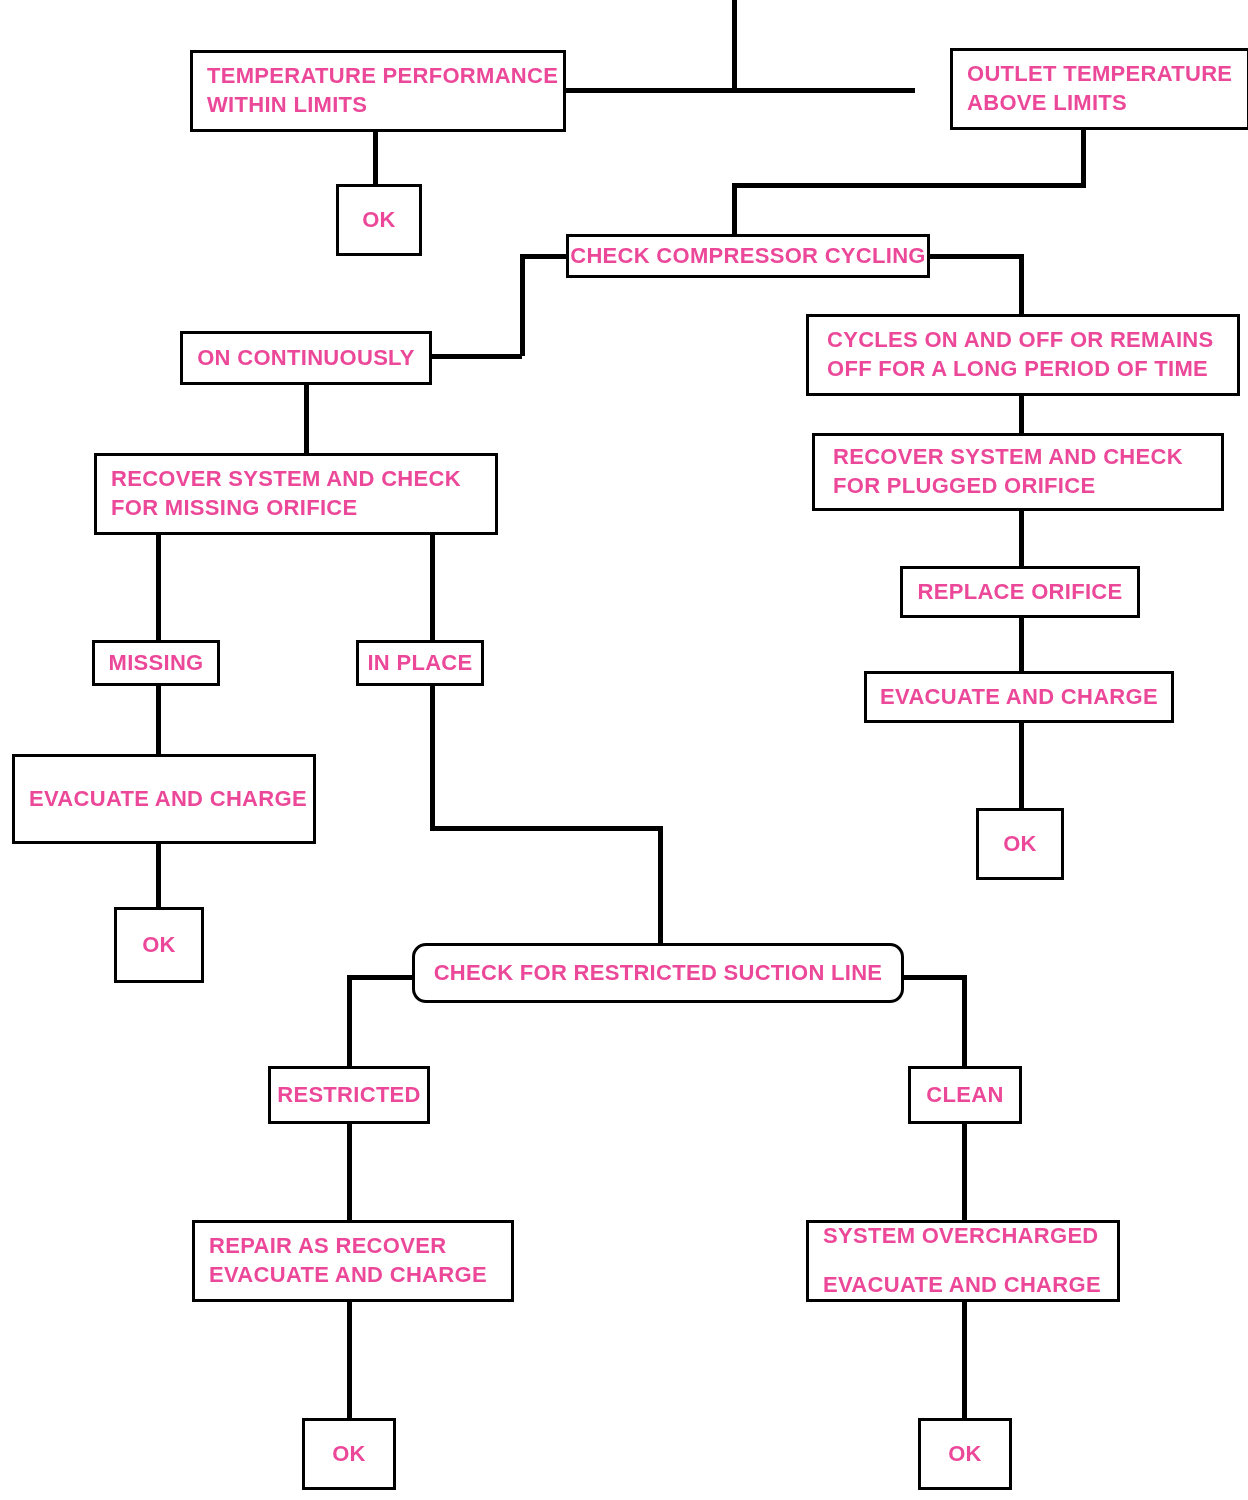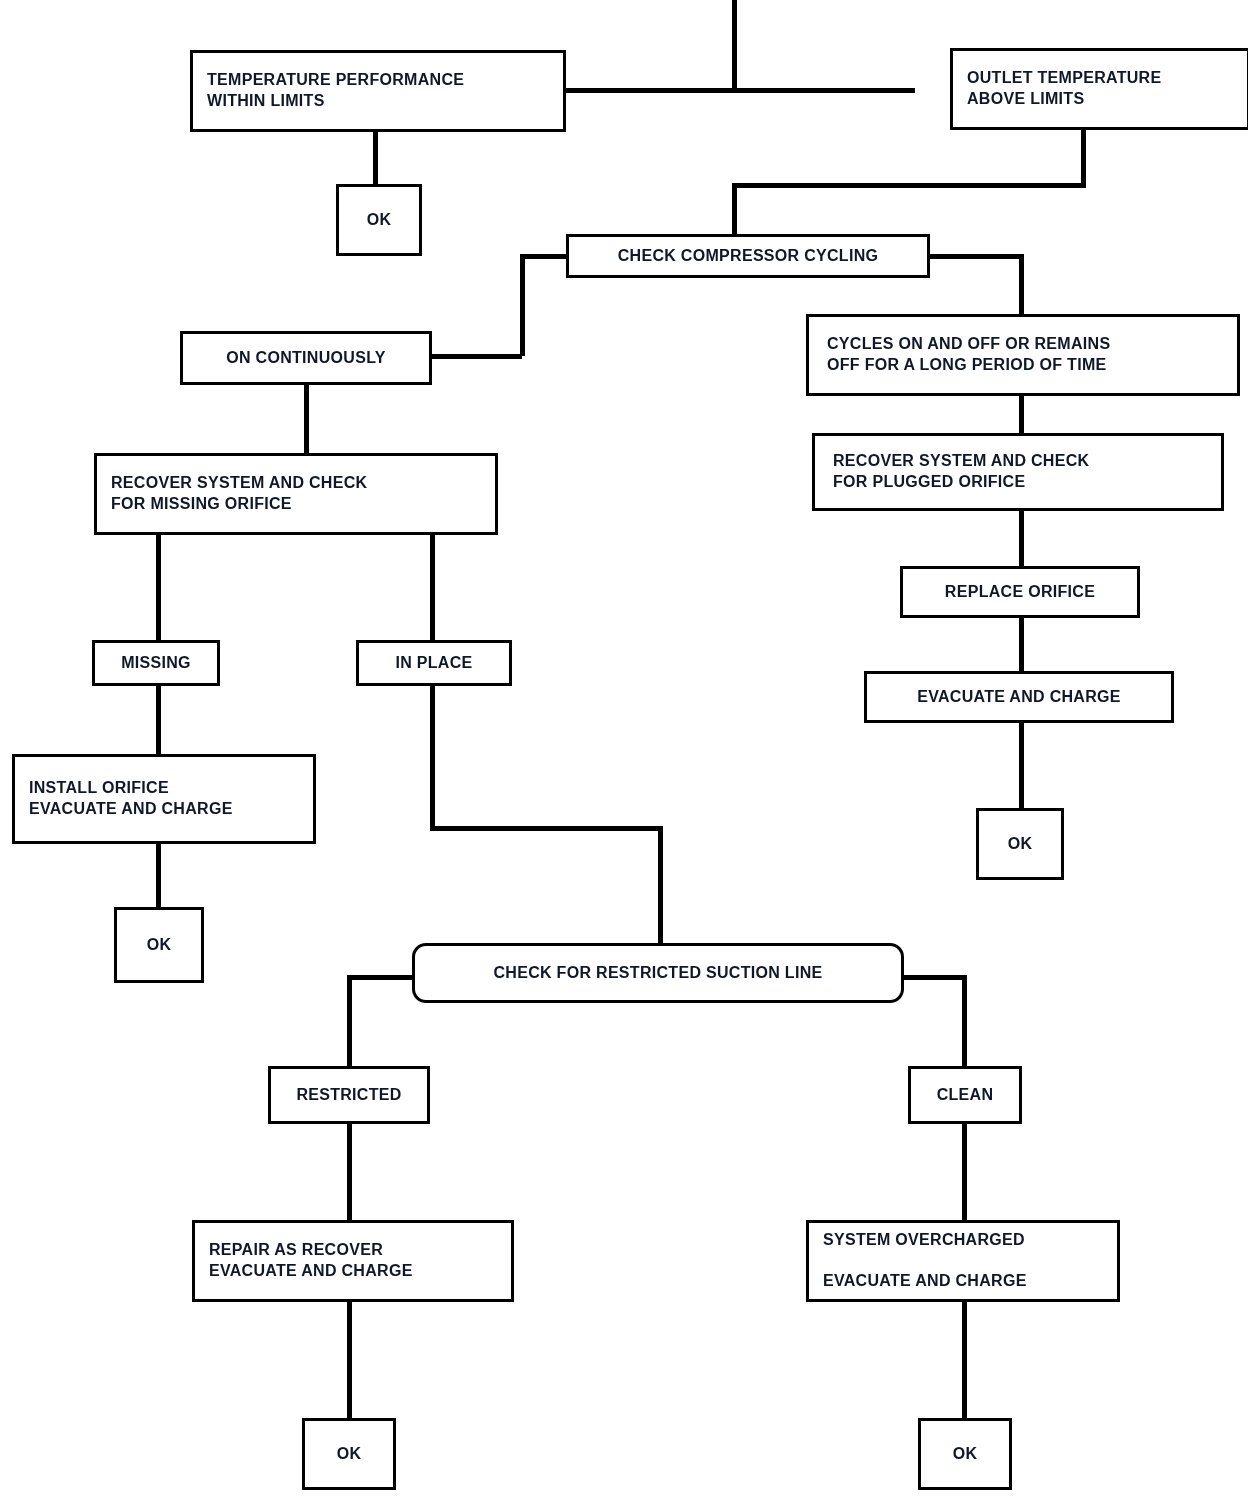--- a/index.html
+++ b/index.html
@@ -24,23 +24,23 @@
     border: 3px solid #000000;
     background: #ffffff;
     display: flex;
     flex-direction: column;
     justify-content: center;
     z-index: 5;
   }
   .node .line {
     font-family: "Liberation Sans", sans-serif;
     font-weight: bold;
-    font-size: 16px;
+    font-size: 22px;
     letter-spacing: 0.3px;
-    color: #0f172a;
+    color: #ec4899;
     line-height: 1.30;
     white-space: nowrap;
   }
   .node.pad-l .line { padding-left: 14px; text-align: left; }
   .node.ctr .line { text-align: center; }
   .node.pad-lr .line { padding-left: 18px; padding-right: 18px; text-align: left; }
 
   .conn {
     position: absolute;
     background: #000000;
@@ -149,26 +149,25 @@
   </div>
 
   <div class="node ctr" style="left:864px; top:671px; width:310px; height:52px;">
     <div class="line">EVACUATE AND CHARGE</div>
   </div>
 
   <div class="node ctr" style="left:92px; top:640px; width:128px; height:46px;">
     <div class="line">MISSING</div>
   </div>
 
-  <div class="node ctr" style="left:356px; top:640px; width:156px; height:46px;">
+  <div class="node ctr" style="left:356px; top:640px; width:128px; height:46px;">
     <div class="line">IN PLACE</div>
   </div>
 
   <div class="node pad-l" style="left:12px; top:754px; width:304px; height:90px;">
-    <div class="line">INSTALL ORIFICE</div>
     <div class="line">EVACUATE AND CHARGE</div>
   </div>
 
   <div class="node ctr" style="left:976px; top:808px; width:88px; height:72px;">
     <div class="line">OK</div>
   </div>
 
   <div class="node ctr" style="left:114px; top:907px; width:90px; height:76px;">
     <div class="line">OK</div>
   </div>

